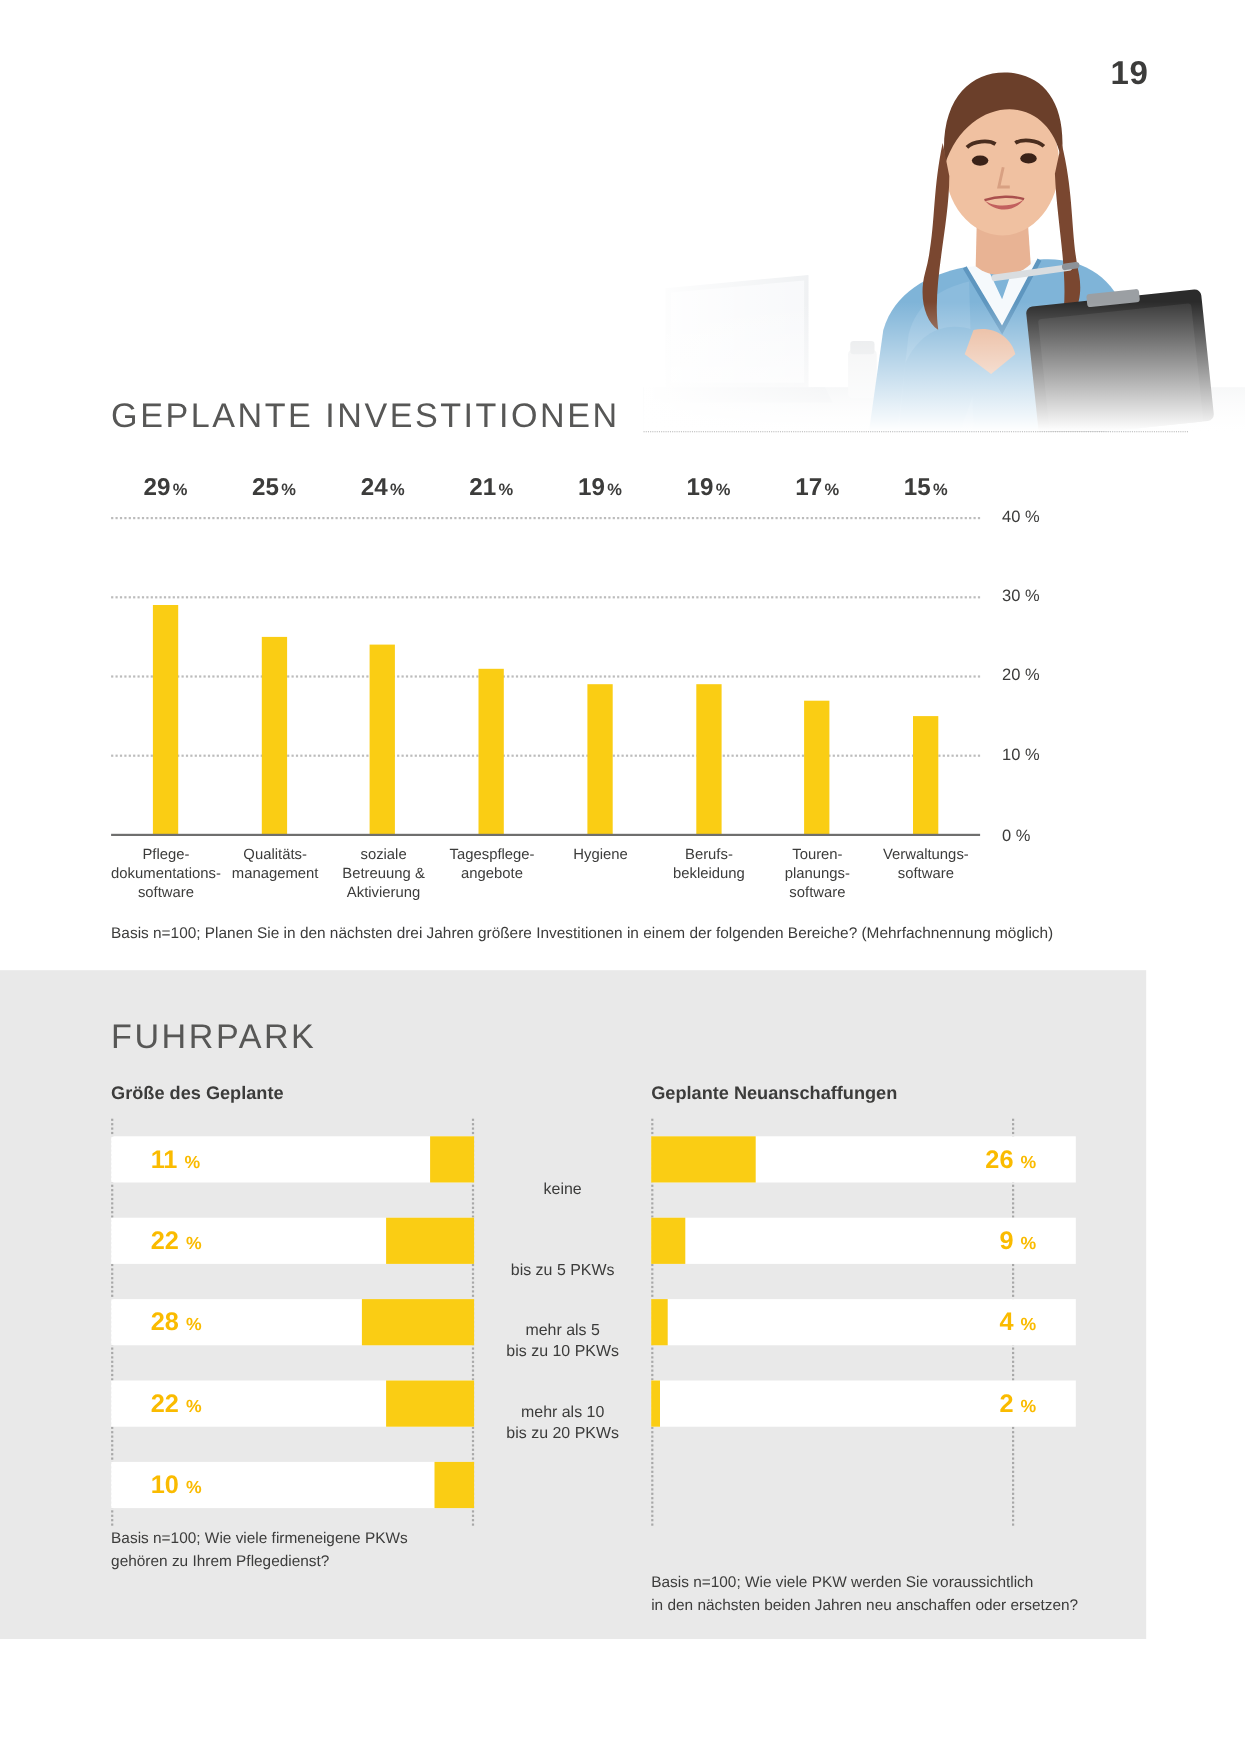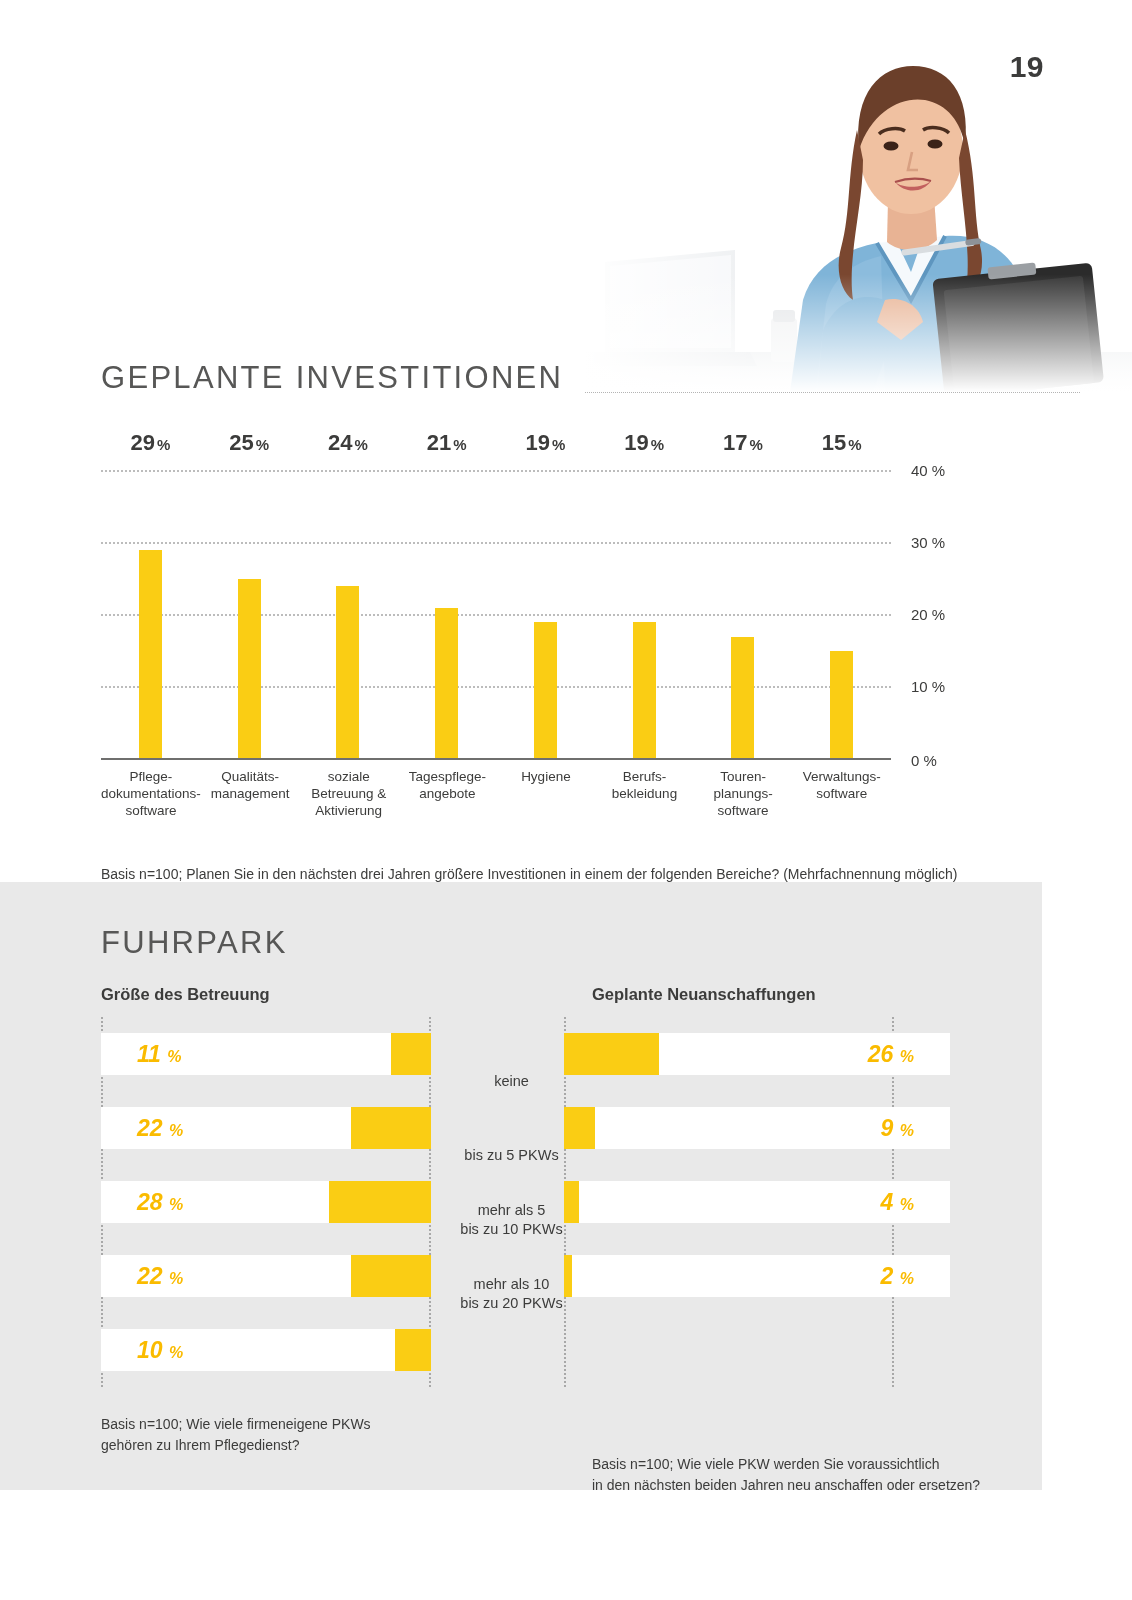--- a/index.html
+++ b/index.html
@@ -162,21 +162,20 @@
     font-size: 13.5px;
     line-height: 17px;
     color: #3c3c3b;
   }
 
   .caption {
     position: absolute;
     font-size: 14px;
     line-height: 21px;
     color: #3c3c3b;
-    margin-top: 26px;
   }
   #caption-investitionen { left: 101px; top: 838px; }
 
   
   .panel {
     position: absolute;
     left: 0;
     top: 882px;
     width: 1042px;
     height: 608px;
@@ -195,26 +194,25 @@
   #sub-right { left: 592px; top: 985px; }
 
   
   .hbars {
     position: absolute;
     top: 1017px;
     height: 370px;
   }
   #hbars-left  { left: 101px;  width: 330px; }
   #hbars-mid   { left: 431px;  width: 161px; }
-  #hbars-right { left: 564px;  width: 386px; }
+  #hbars-right { left: 592px;  width: 386px; }
 
   .hrow {
     position: relative;
     height: 74px;
-    font-style: italic;
   }
   .track {
     position: absolute;
     left: 0;
     top: 16px;
     height: 42px;
     width: 100%;
     background: #ffffff;
     display: flex;
     align-items: center;
@@ -446,21 +444,21 @@
       </div>
     </div>
   </div>
 
   <div class="caption" id="caption-investitionen">Basis n=100; Planen Sie in den nächsten drei Jahren größere Investitionen in einem der folgenden Bereiche? (Mehrfachnennung möglich)</div>
 
   <div class="panel"></div>
 
   <div class="section-title" id="title-fuhrpark">FUHRPARK</div>
 
-  <div class="sub-title" id="sub-left">Größe des Betreuung</div>
+  <div class="sub-title" id="sub-left">Größe des Geplante</div>
   <div class="sub-title" id="sub-right">Geplante Neuanschaffungen</div>
 
   <div class="hbars" id="hbars-left">
     <div class="dot-rail rail-a"></div>
     <div class="dot-rail rail-b"></div>
 
     <div class="hrow">
       <div class="track right-align">
         <div class="hbar" style="width:40px"></div>
       </div>

